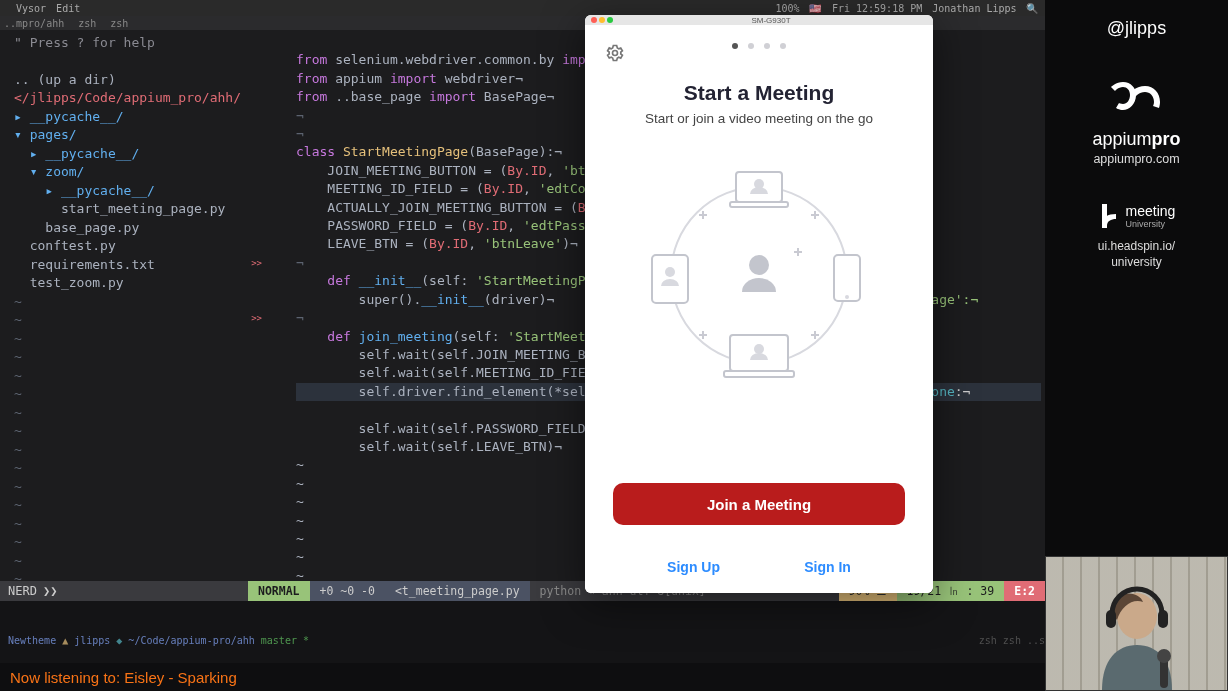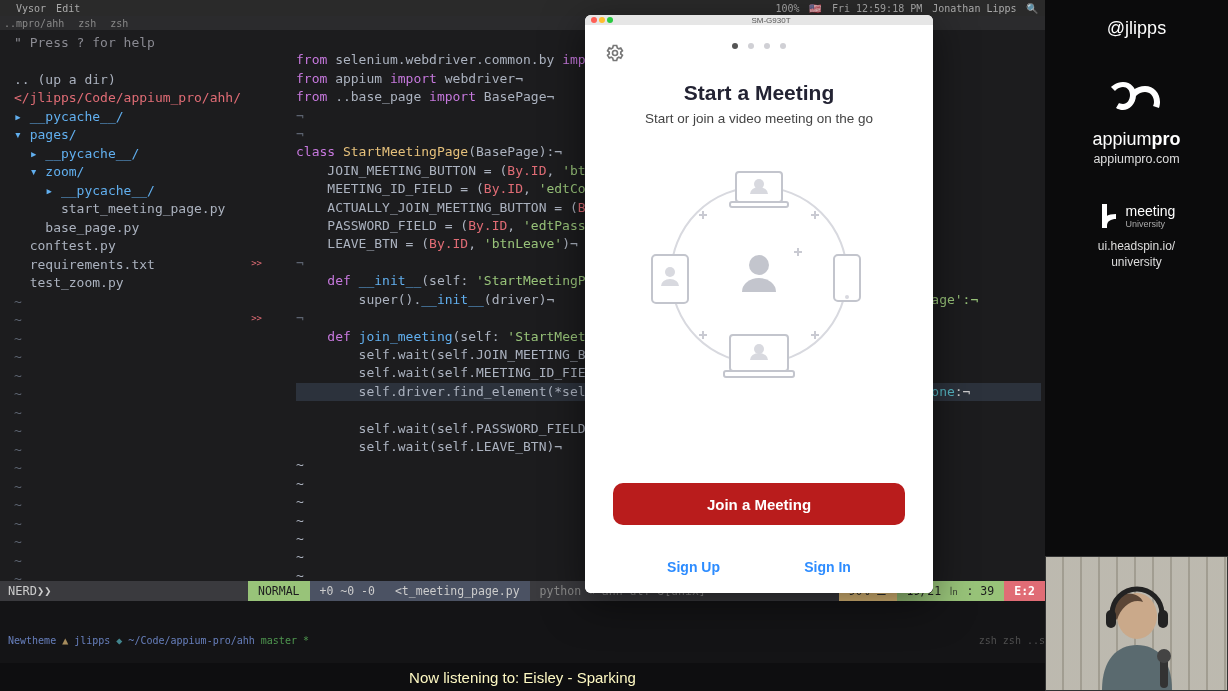--- a/index.html
+++ b/index.html
@@ -68,28 +68,28 @@
   .cm { color:#5c6370; }
   .curline { background:#2c323c; display:block; width:100%; margin-left:-4px; padding-left:4px;}
   .rightcode {
     position:absolute; top:3px; left:900px; line-height:18.4px; font-size:13px; white-space:pre;
   }
   .rightcode .arrow { color:#56b6c2; }
   
   .tree-status {
     position:absolute; bottom:0; left:0; width:248px; height:20px;
     background:#3a3a3e; color:#ccc; font-size:12px; display:flex; align-items:center;
-    padding:0 8px; 
+    padding:0 8px; gap:6px;
   }
   .code-status {
     position:absolute; bottom:0; left:248px; right:0; height:20px;
     background:#3a3a3e; display:flex; align-items:center; font-size:11.5px;
   }
   .seg { height:100%; display:flex; align-items:center; padding:0 10px; }
-  .seg.mode { background:#98c379; color:#1c1c1e; font-weight:normal; }
+  .seg.mode { background:#98c379; color:#1c1c1e; font-weight:bold; }
   .seg.pos  { background:#4b5263; color:#ccc; }
   .seg.file { background:#4b5263; color:#ccc; }
   .seg.git  { color:#888; }
   .seg.pct  { background:#e5c07b; color:#333; }
   .seg.rc   { background:#98c379; color:#1c1c1e; }
   .seg.err  { background:#e06c75; color:#fff; font-weight:bold; }
   .seg.sp   { flex:1; }
   
   .bottom-strip {
     position:absolute; top:601px; left:0; width:1045px; height:62px;
@@ -97,22 +97,22 @@
   }
   .shell-line {
     color:#6c6; font-size:10px; padding:34px 0 0 8px;
     display:flex; gap:6px; align-items:flex-start;
   }
   .shell-line span { color:#8af; opacity:.7; }
   .shell-line .br { color:#6c6; }
   
   .nowplaying {
     position:absolute; top:663px; left:0; width:1045px; height:28px;
-    background:#0e0e10; color:#fef9c3; font-family:-apple-system,"Helvetica Neue",Arial,sans-serif;
-    font-size:15px; display:flex; align-items:center; padding:0 10px;justify-content:center;
+    background:#0e0e10; color:#f97316; font-family:-apple-system,"Helvetica Neue",Arial,sans-serif;
+    font-size:15px; display:flex; align-items:center; padding:0 10px;
   }
   
   .device {
     position:absolute; top:15px; left:585px; width:348px; height:578px;
     background:#fff; border-radius:6px; box-shadow:0 10px 40px rgba(0,0,0,.5);
     font-family:-apple-system,"Helvetica Neue",Arial,sans-serif;
     overflow:hidden;
   }
   .device .titlebar {
     height:10px; background:#e6e6e6; display:flex; align-items:center; padding:0 6px; gap:2px;

